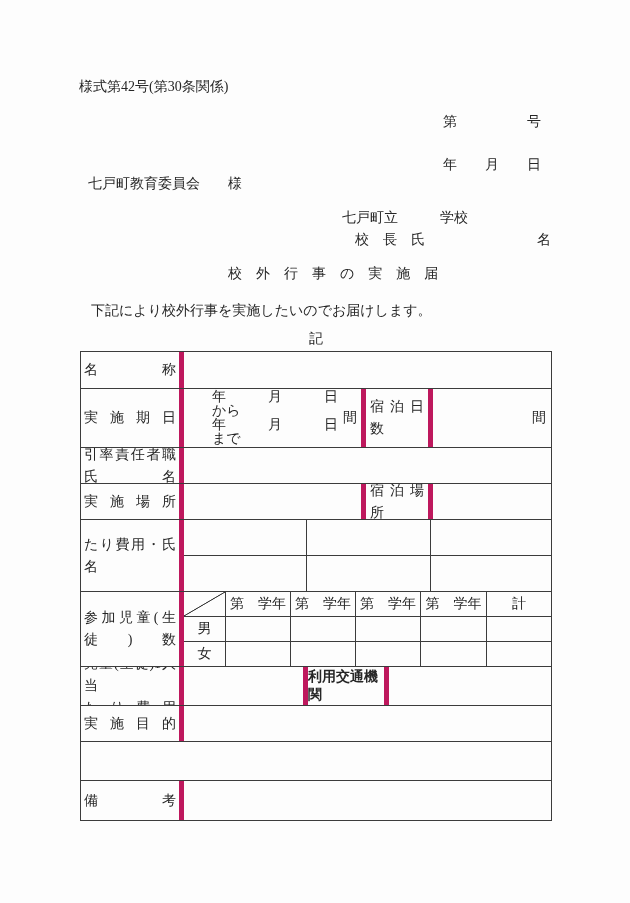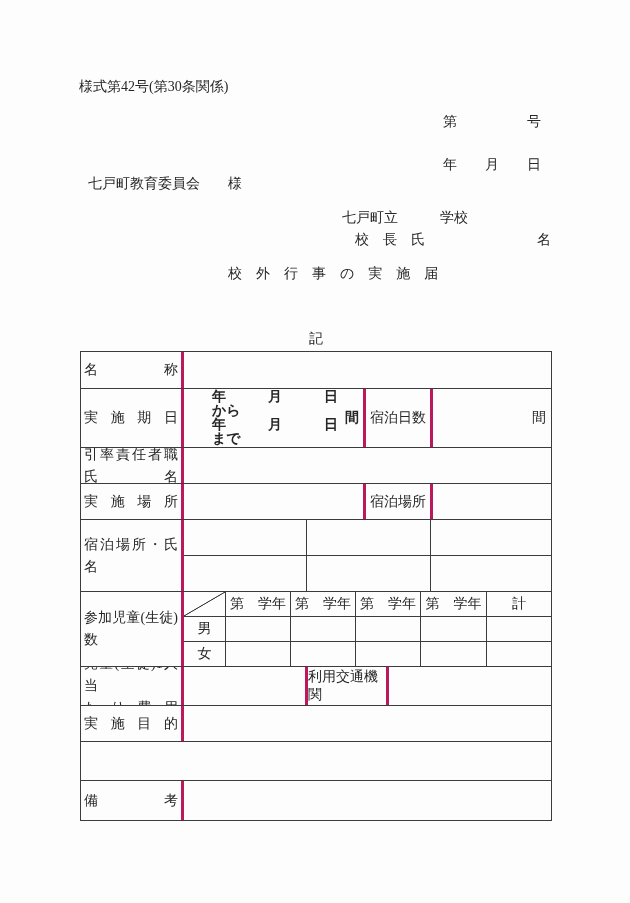--- a/index.html
+++ b/index.html
@@ -24,39 +24,39 @@
     position: absolute;
     left: 80px;
     top: 351px;
     width: 472px;
     border: 1px solid #3c3c3c;
     background: #fdfdfd;
   }
   .row { display: flex; border-bottom: 1px solid #3c3c3c; }
   .row:last-child { border-bottom: 0; justify-content: space-between; }
   .cell {
-    border-right: 3px solid #be185d;
+    border-right: 5px solid #be185d;
     display: flex;
     align-items: center;
     overflow: hidden;
   }
   .cell:last-child { border-right: 0; }
   .flex1 { flex: 1; }
   .label { width: 103px; padding: 0 3px; }
   .just {
     width: 100%;
     text-align: justify;
     text-align-last: justify;
     white-space: pre-line;
     line-height: 1.55;
   }
   .hdr67 { width: 67px; padding: 0 4px; }
   .kan-right { justify-content: flex-end; padding-right: 5px; }
 
-  .period-cell { width: 182px; align-items: stretch; font-weight: bold; }
+  .period-cell { width: 182px; align-items: stretch; }
   .plines {
     flex: 1;
     display: flex;
     flex-direction: column;
     justify-content: space-evenly;
     padding-left: 28px;
     line-height: 1;
   }
   .pkan { display: flex; align-items: center; padding-right: 4px; }
 
@@ -82,39 +82,40 @@
   .br { border-right: 1px solid #3c3c3c; }
   .bb { border-bottom: 1px solid #3c3c3c; }
   .diag {
     background: linear-gradient(to bottom right,
       transparent calc(50% - 0.8px),
       #3c3c3c calc(50% - 0.2px),
       #3c3c3c calc(50% + 0.2px),
       transparent calc(50% + 0.8px));
   }
   .w124 { width: 124px; }
-  .w81 { width: 81px; justify-content: center; }
+  .w81 { width: 81px; justify-content: center; font-weight: bold; }
 </style>
 </head>
 <body>
 
 <div class="page">
 
   <div class="abs" style="left:79px; top:80px;">様式第42号(第30条関係)</div>
 
   <div class="abs" style="left:443px; top:115px;">第　　　　　号</div>
   <div class="abs" style="left:443px; top:137px;margin-top:21px;">年　　月　　日</div>
 
   <div class="abs" style="left:88px; top:177px;">七戸町教育委員会　　様</div>
 
   <div class="abs" style="left:342px; top:211px;text-align:right;">七戸町立　　　学校</div>
   <div class="abs" style="left:355px; top:233px;">校　長　氏　　　　　　　　名</div>
 
   <div class="abs" style="left:228px; top:267px;">校　外　行　事　の　実　施　届</div>
 
+  <div class="abs" style="left:91px; top:304px;">下記により校外行事を実施したいのでお届けします。</div>
 
   <div class="abs center-span" style="left:80px; top:332px; width:472px;">記</div>
 
   <div class="tbl">
 
     <div class="row" style="height:37px">
       <div class="cell label">
         <div class="just">名称</div>
       </div>
       <div class="cell flex1"></div>
@@ -152,21 +153,21 @@
       </div>
       <div class="cell" style="width:182px"></div>
       <div class="cell hdr67">
         <div class="just">宿泊場所</div>
       </div>
       <div class="cell flex1"></div>
     </div>
 
     <div class="row" style="height:72px">
       <div class="cell label">
-        <div class="just">宿泊場所・氏名</div>
+        <div class="just">たり費用・氏名</div>
       </div>
       <div class="cell flex1 fill">
         <div class="g-esc">
           <div class="br bb"></div>
           <div class="br bb"></div>
           <div class="bb"></div>
           <div class="br"></div>
           <div class="br"></div>
           <div></div>
         </div>

